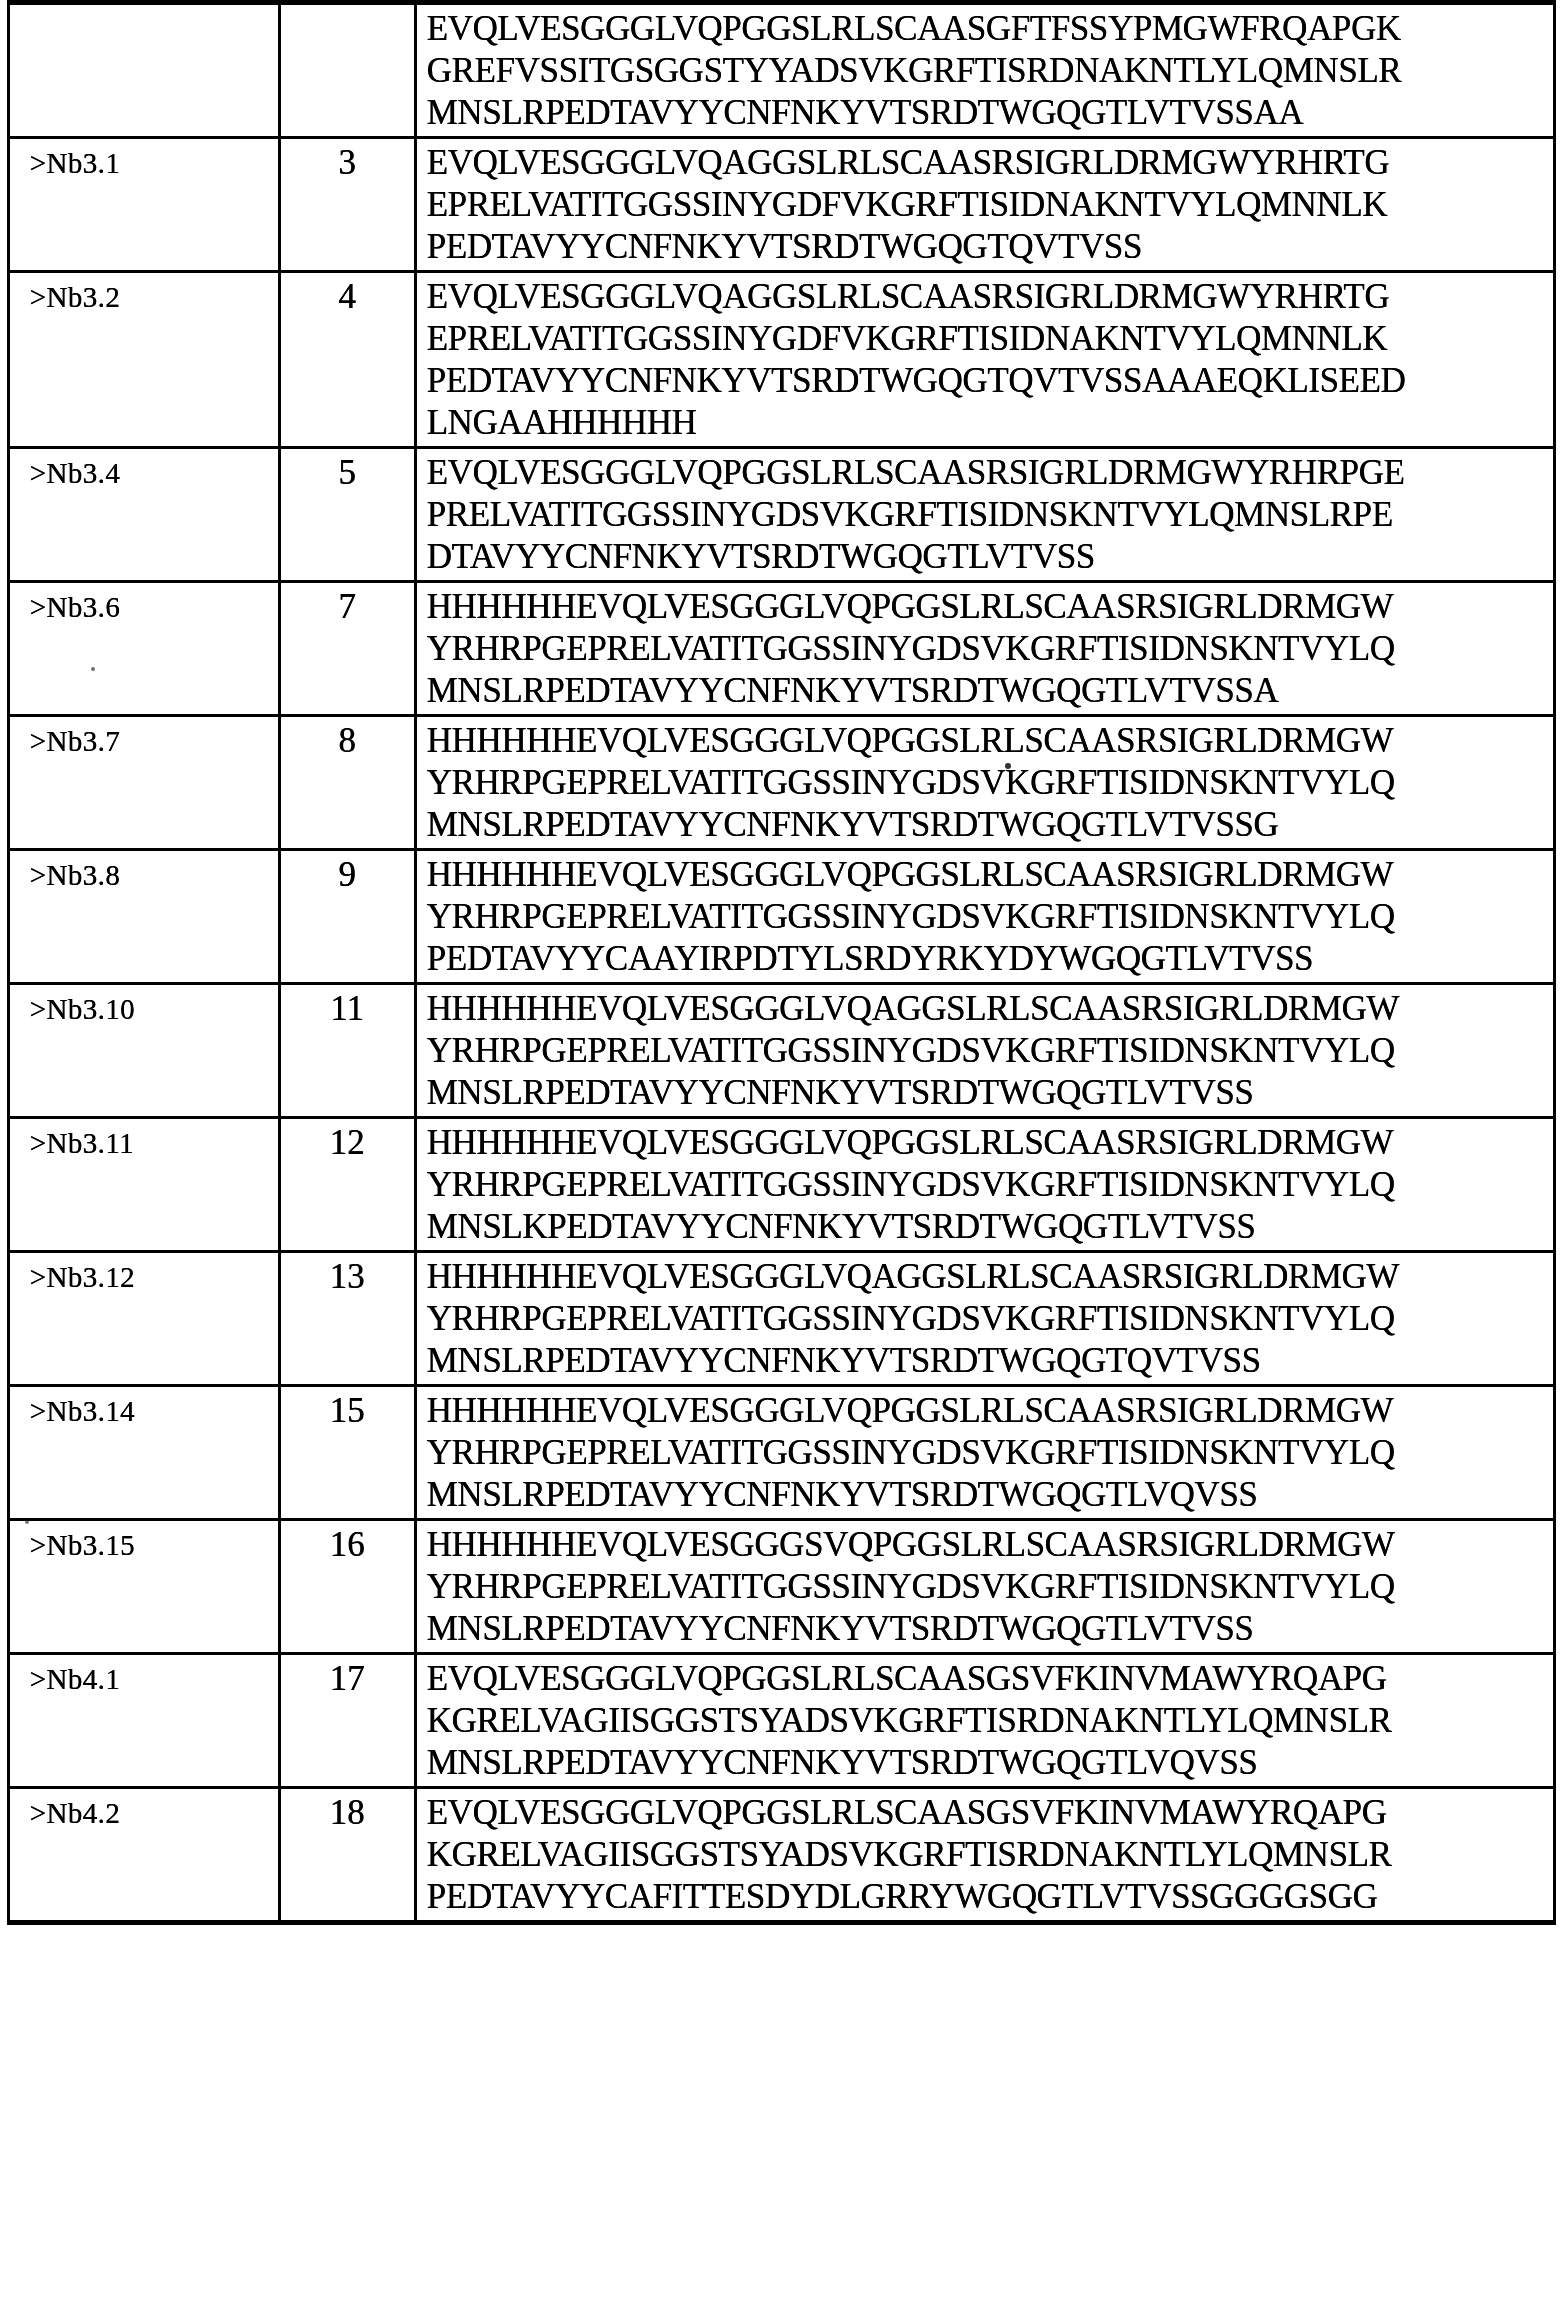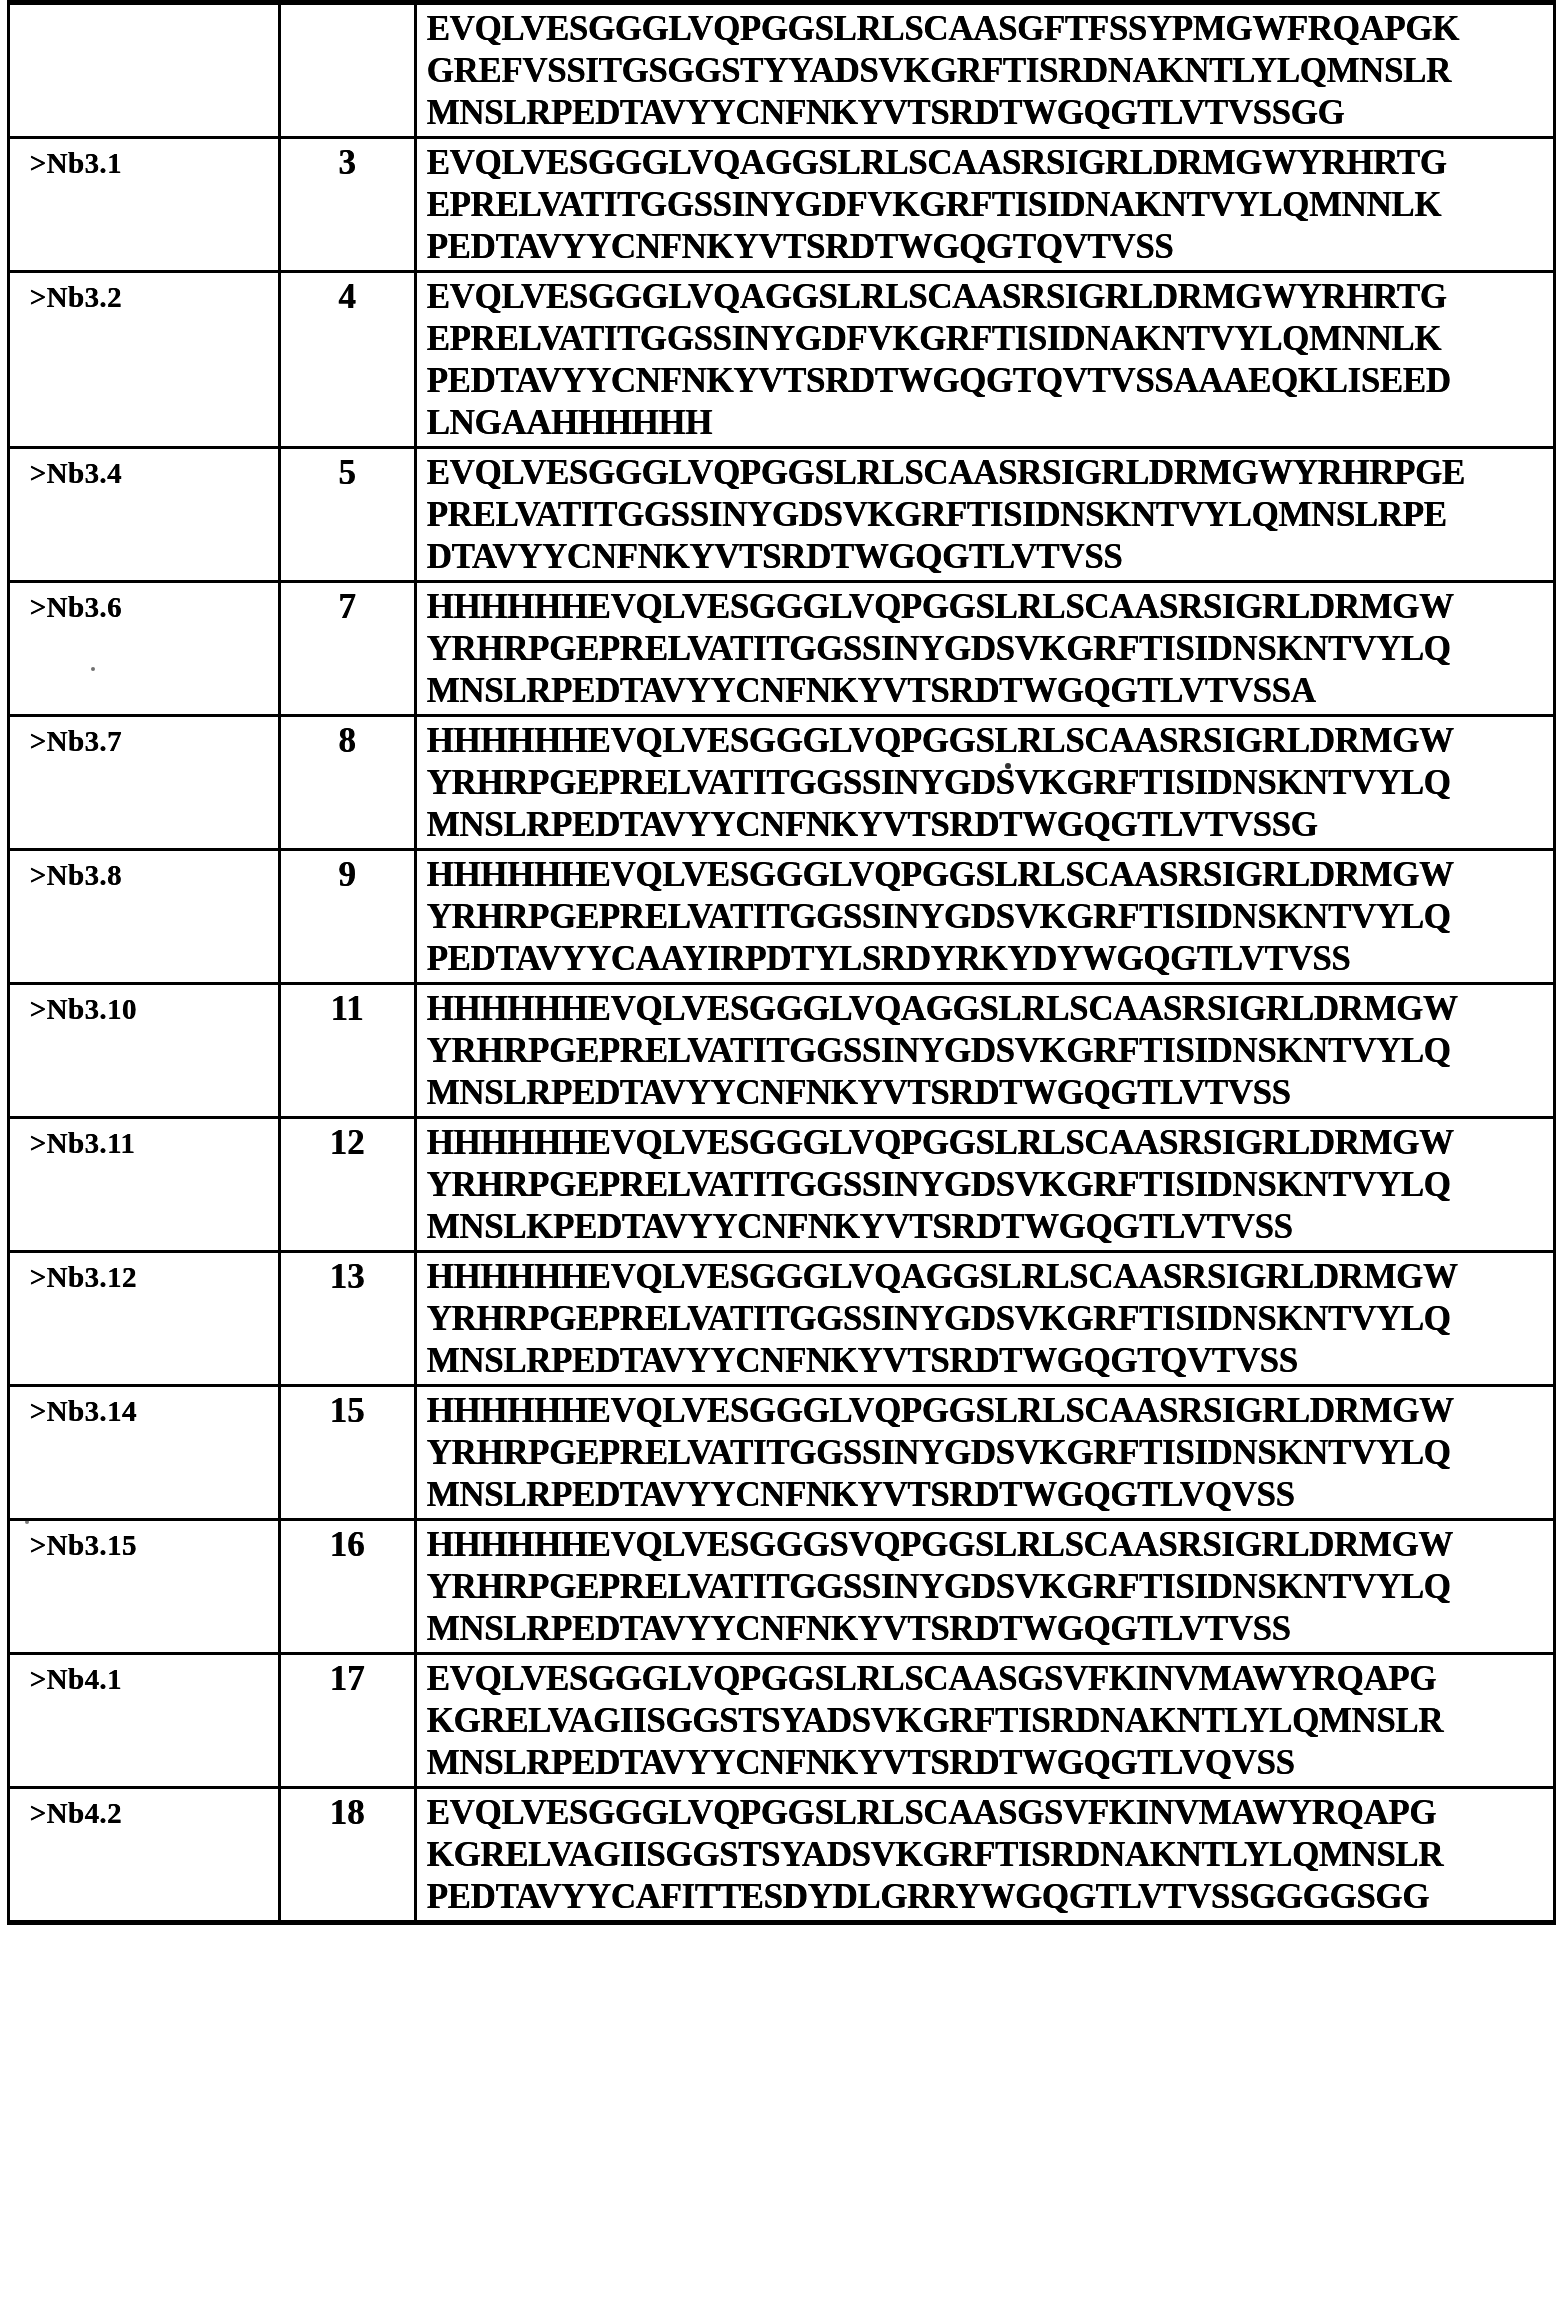--- a/index.html
+++ b/index.html
@@ -8,21 +8,20 @@
     background: #ffffff;
     font-family: "Liberation Serif", "DejaVu Serif", serif;
     color: #000000;
   }
   .page {
     position: relative;
     width: 1563px;
     height: 2319px;
     background: #ffffff;
     overflow: hidden;
-    font-weight: bold;
   }
   table.seq-table {
     position: absolute;
     left: 6.6px;
     top: 0;
     width: 1549px;
     border-collapse: collapse;
     table-layout: fixed;
   }
   table.seq-table, table.seq-table td {
@@ -86,21 +85,21 @@
         <tr>
           <td class="name-cell">
             <div class="name-inner"></div>
           </td>
           <td class="num-cell">
             <div class="num-inner"></div>
           </td>
           <td class="seq-cell">
             <div class="seq-line">EVQLVESGGGLVQPGGSLRLSCAASGFTFSSYPMGWFRQAPGK</div>
             <div class="seq-line">GREFVSSITGSGGSTYYADSVKGRFTISRDNAKNTLYLQMNSLR</div>
-            <div class="seq-line">MNSLRPEDTAVYYCNFNKYVTSRDTWGQGTLVTVSSGG</div>
+            <div class="seq-line">MNSLRPEDTAVYYCNFNKYVTSRDTWGQGTLVTVSSAA</div>
           </td>
         </tr>
         <tr>
           <td class="name-cell">
             <div class="name-inner">&gt;Nb3.1</div>
           </td>
           <td class="num-cell">
             <div class="num-inner">3</div>
           </td>
           <td class="seq-cell">

